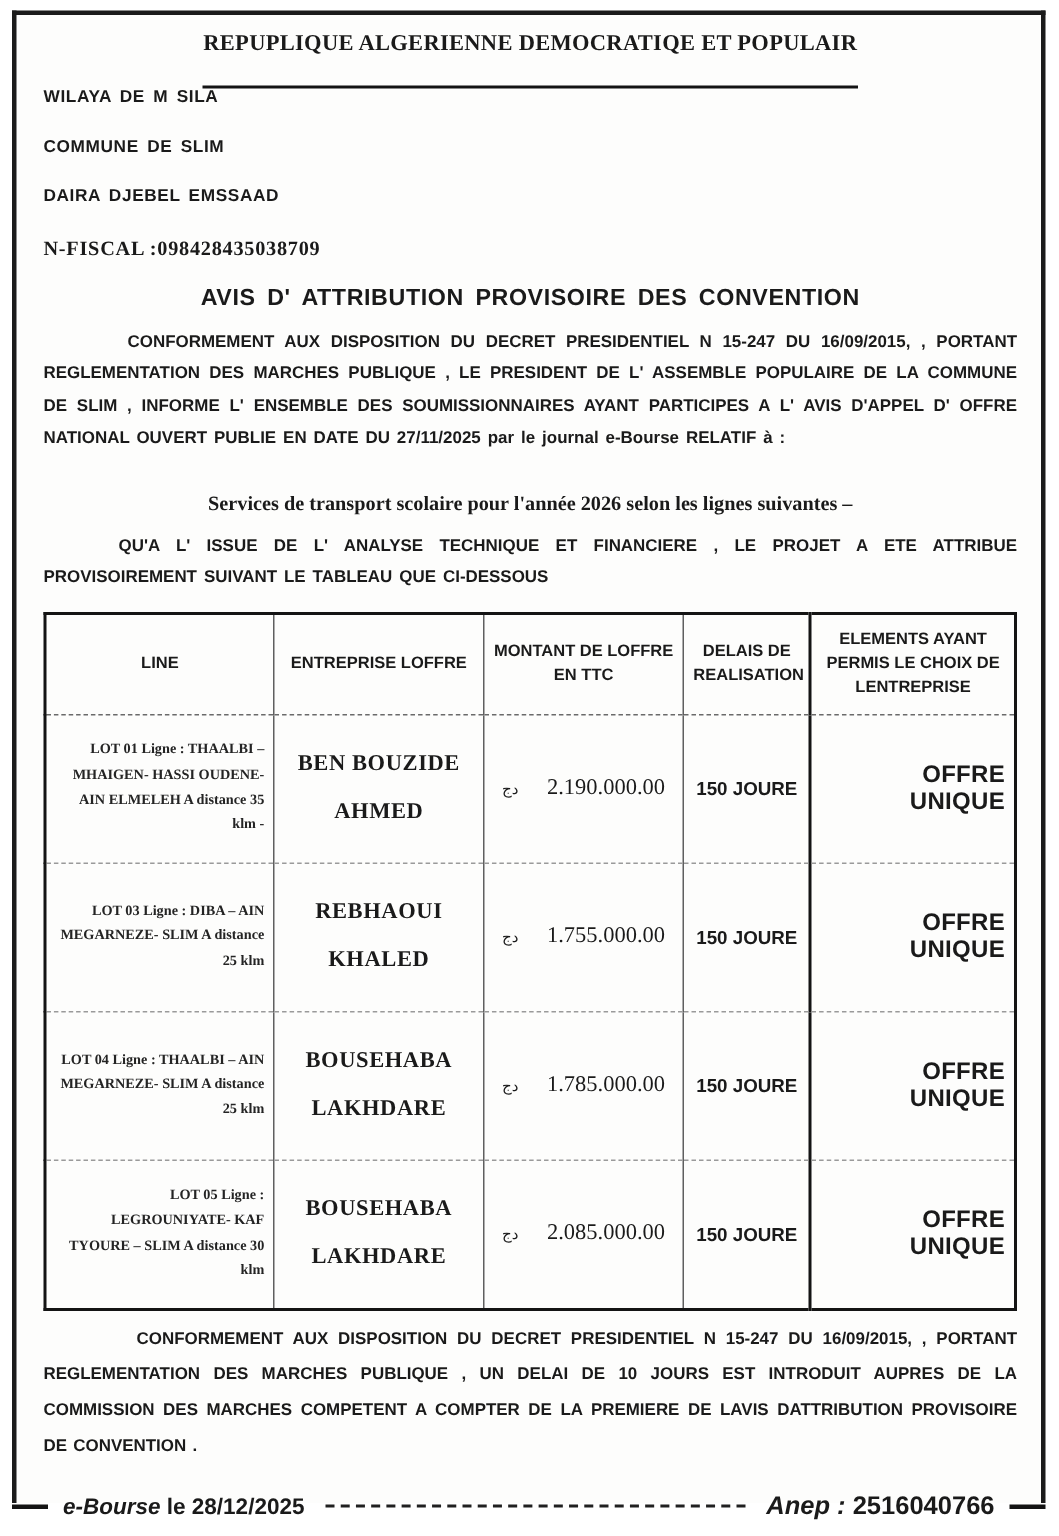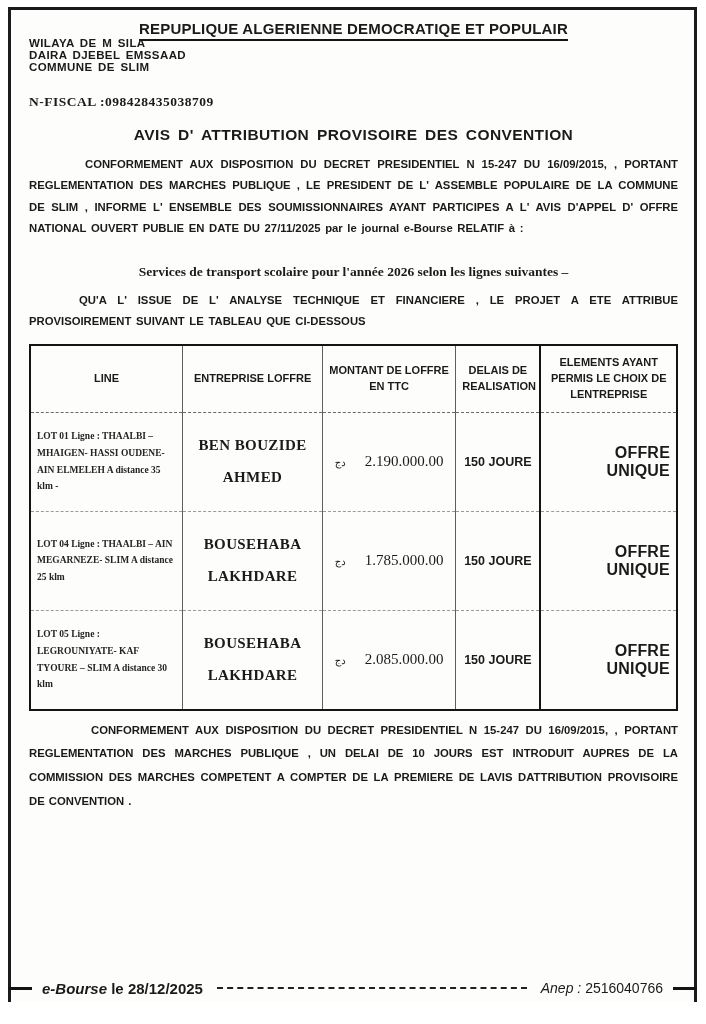--- a/index.html
+++ b/index.html
@@ -9,64 +9,64 @@
     font-family:"Liberation Sans", sans-serif;
     overflow:hidden;
   }
   .page {
     position:absolute; top:7px; left:8px; right:9px; bottom:22px;
     border:3px solid #1b1b1b; border-bottom:none;
     padding:8px 16px 0 18px; box-sizing:border-box;
     background:#fdfdfc; overflow:hidden;
   }
   .doc-title { text-align:center; font-weight:bold; font-size:15px; margin-top:2px; letter-spacing:0.2px; }
-  .doc-title .underlined { border-bottom:2.5px solid #141414; padding-bottom:2px; }
-  .admin-line { font-weight:bold; font-size:11.5px; letter-spacing:0.4px; word-spacing:2px; }
+  .doc-title .underlined { border-bottom:2.5px solid #141414; padding-bottom:20px;font-family:Liberation Serif, serif; }
+  .admin-line { font-weight:bold; font-size:11.5px; letter-spacing:0.4px; margin-top:21px; word-spacing:2px; }
   .fiscal { font-family:"Liberation Serif", serif; font-weight:bold; font-size:13.5px; margin-top:21px; letter-spacing:0.5px; }
   .notice-title { text-align:center; font-weight:bold; font-size:15.5px; margin-top:16px; letter-spacing:0.4px; word-spacing:3px; }
   .para { font-size:11.3px; font-weight:600; margin:0; text-align:justify; }
   .intro { margin-top:10px; line-height:1.9; text-indent:56px; word-spacing:1.5px; }
   .object-line { text-align:center; font-family:"Liberation Serif", serif; font-weight:bold; font-size:13.5px; margin-top:24px; }
   .analysis { margin-top:10px; line-height:1.85; text-indent:50px; word-spacing:1.5px; }
   table { width:100%; border-collapse:collapse; margin-top:12px; border:2.5px solid #141414; table-layout:fixed; }
   th, td { border-left:1px solid #5f5f5f; padding:4px 6px; vertical-align:middle; }
   th:first-child, td:first-child { border-left:none; }
   th.c5, td.c5 { border-left:2.5px solid #141414; }
   thead th { height:58px; font-size:11px; font-weight:bold; text-align:center; line-height:1.45; border-bottom:1.5px dashed #6a6a6a; }
   tbody td { height:90px; border-top:1px dashed #9a9a9a; }
   tbody tr:first-child td { border-top:none; }
-  td.line-cell { font-family:"Liberation Serif", serif; font-weight:bold; font-size:9.5px; text-align:left; line-height:1.75; color:#242424; }
+  td.line-cell { font-family:"Liberation Serif", serif; font-weight:bold; font-size:9.5px; text-align:right; line-height:1.75; color:#242424; }
   td.ent-cell { font-family:"Liberation Serif", serif; font-weight:bold; font-size:15px; text-align:center; line-height:2.1; letter-spacing:0.4px; }
   td.montant-cell { font-family:"Liberation Serif", serif; font-size:15px; text-align:center; white-space:nowrap; }
   td.montant-cell .cur { font-size:10px; margin-right:19px; unicode-bidi:isolate; }
   td.delais-cell { font-weight:bold; font-size:12.5px; text-align:center; }
   td.elements-cell { font-weight:bold; font-size:16px; text-align:right; word-spacing:4px; letter-spacing:0.2px; }
   .closing { margin-top:8px; line-height:2.1; text-indent:62px; word-spacing:1px; }
   .bottom-row {
-    position:absolute; left:8px; right:9px; bottom:22px; height:28px;
+    position:absolute; left:8px; right:9px; bottom:6px; height:28px;
     display:flex; align-items:center;
   }
   .stub { width:24px; height:0; border-top:3px solid #141414; flex:0 0 auto; }
   .journal-sig { font-size:15px; font-weight:bold; margin-left:10px; white-space:nowrap; }
   .journal-sig .it, .anep-sig .it { font-style:italic; }
   .dash-fill { flex:1; height:0; border-top:2.5px dashed #202020; margin:0 14px; }
-  .anep-sig { font-size:14px; font-weight:normal; margin-right:10px; white-space:nowrap; }
+  .anep-sig { font-size:17px; font-weight:bold; margin-right:10px; white-space:nowrap; }
 </style>
 </head>
 <body>
 
 <div class="page">
 
   <div class="doc-title">
     <span class="underlined">REPUPLIQUE ALGERIENNE DEMOCRATIQE ET POPULAIR</span>
   </div>
 
   <div class="admin-line">WILAYA DE M SILA</div>
+  <div class="admin-line">COMMUNE DE SLIM</div>
   <div class="admin-line">DAIRA DJEBEL EMSSAAD</div>
-  <div class="admin-line">COMMUNE DE SLIM</div>
   <div class="fiscal">N-FISCAL :098428435038709</div>
 
   <div class="notice-title">AVIS D' ATTRIBUTION PROVISOIRE DES CONVENTION</div>
 
   <p class="para intro">CONFORMEMENT AUX DISPOSITION DU DECRET PRESIDENTIEL N 15-247 DU 16/09/2015, , PORTANT REGLEMENTATION DES MARCHES PUBLIQUE , LE PRESIDENT DE L' ASSEMBLE POPULAIRE DE LA COMMUNE DE SLIM , INFORME L' ENSEMBLE DES SOUMISSIONNAIRES AYANT PARTICIPES A L' AVIS D'APPEL D' OFFRE NATIONAL OUVERT PUBLIE EN DATE DU 27/11/2025 par le journal e-Bourse RELATIF à :</p>
 
   <div class="object-line">Services de transport scolaire pour l'année 2026 selon les lignes suivantes –</div>
 
   <p class="para analysis">QU'A L' ISSUE DE L' ANALYSE TECHNIQUE ET FINANCIERE , LE PROJET A ETE ATTRIBUE PROVISOIREMENT SUIVANT LE TABLEAU QUE CI-DESSOUS</p>
 
@@ -85,20 +85,27 @@
         <th>MONTANT DE LOFFRE EN TTC</th>
         <th>DELAIS DE REALISATION</th>
         <th class="c5">ELEMENTS AYANT PERMIS LE CHOIX DE LENTREPRISE</th>
       </tr>
     </thead>
     <tbody>
       <tr>
         <td class="line-cell">LOT 01 Ligne : THAALBI – MHAIGEN- HASSI OUDENE- AIN ELMELEH A distance 35 klm -</td>
         <td class="ent-cell">BEN BOUZIDE AHMED</td>
         <td class="montant-cell"><span class="cur">دج</span><span>2.190.000.00</span></td>
+        <td class="delais-cell">150 JOURE</td>
+        <td class="elements-cell c5">OFFRE UNIQUE</td>
+      </tr>
+      <tr>
+        <td class="line-cell">LOT 03 Ligne : DIBA – AIN MEGARNEZE- SLIM A distance 25 klm</td>
+        <td class="ent-cell">REBHAOUI KHALED</td>
+        <td class="montant-cell"><span class="cur">دج</span><span>1.755.000.00</span></td>
         <td class="delais-cell">150 JOURE</td>
         <td class="elements-cell c5">OFFRE UNIQUE</td>
       </tr>
       <tr>
         <td class="line-cell">LOT 04 Ligne : THAALBI – AIN MEGARNEZE- SLIM A distance 25 klm</td>
         <td class="ent-cell">BOUSEHABA LAKHDARE</td>
         <td class="montant-cell"><span class="cur">دج</span><span>1.785.000.00</span></td>
         <td class="delais-cell">150 JOURE</td>
         <td class="elements-cell c5">OFFRE UNIQUE</td>
       </tr>

